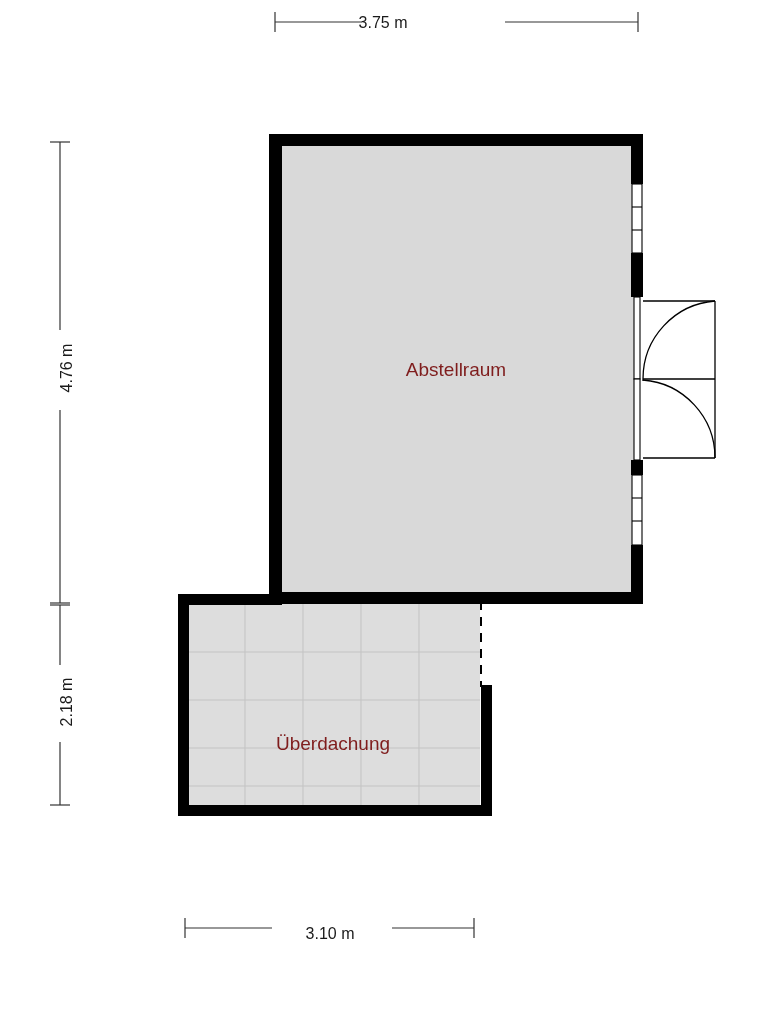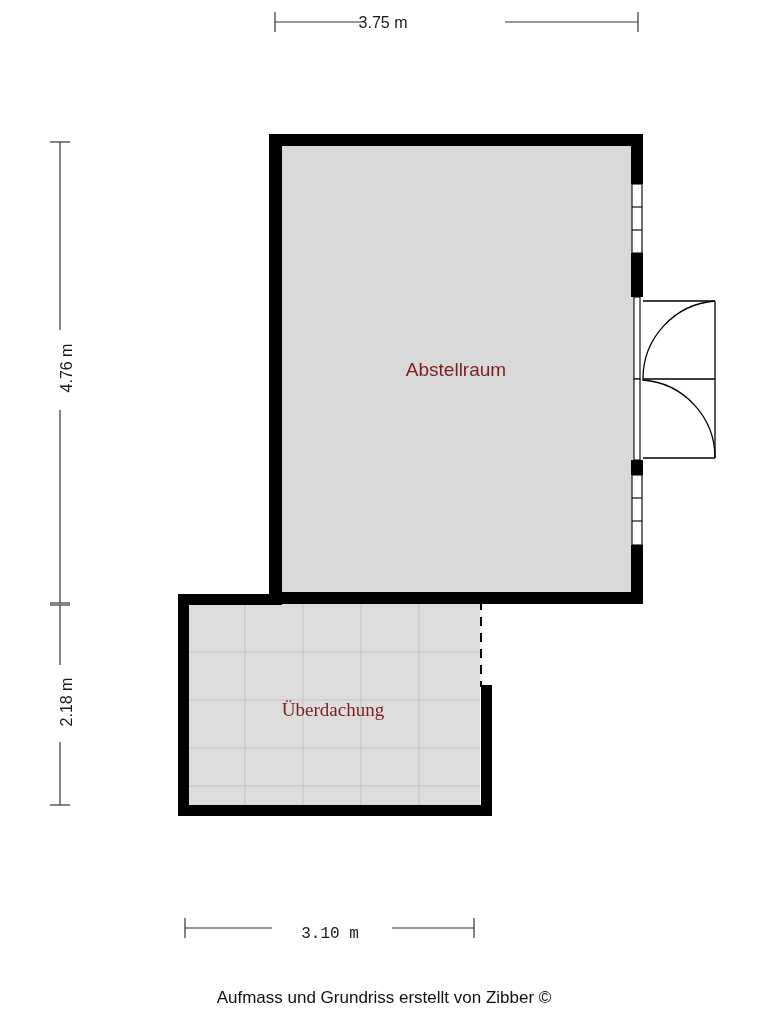--- a/index.html
+++ b/index.html
@@ -39,21 +39,20 @@
   }
   .dim-top {
     left: 383px;
     top: 14px;
     transform: translateX(-50%);
   }
   .dim-bottom {
     left: 330px;
     top: 925px;
     transform: translateX(-50%);
-    font-family: Liberation Mono, monospace;
   }
   .dim-left-1 {
     left: 67px;
     top: 368px;
     transform: translate(-50%, -50%) rotate(-90deg);
   }
   .dim-left-2 {
     left: 67px;
     top: 702px;
     transform: translate(-50%, -50%) rotate(-90deg);
@@ -65,22 +64,21 @@
     color: #7f1d1d;
     white-space: nowrap;
     transform: translate(-50%, -50%);
   }
   .room-abstellraum {
     left: 456px;
     top: 370px;
   }
   .room-ueberdachung {
     left: 333px;
-    top: 710px;
-    font-family: Liberation Serif, serif;
+    top: 744px;
   }
   .footer-credit {
     position: absolute;
     left: 50%;
     top: 988px;
     transform: translateX(-50%);
     font-size: 17px;
     font-family: "Liberation Sans", sans-serif;
     color: #111111;
     white-space: nowrap;
@@ -188,15 +186,14 @@
   <div class="dim-label dim-left-1">4.76 m</div>
 
   <div class="dim-label dim-left-2">2.18 m</div>
 
   <div class="dim-label dim-bottom">3.10 m</div>
 
   <div class="room-label room-abstellraum">Abstellraum</div>
 
   <div class="room-label room-ueberdachung">Überdachung</div>
 
-  <div class="footer-credit">Aufmass und Grundriss erstellt von Zibber ©</div>
 
 </div>
 
 </body></html>

